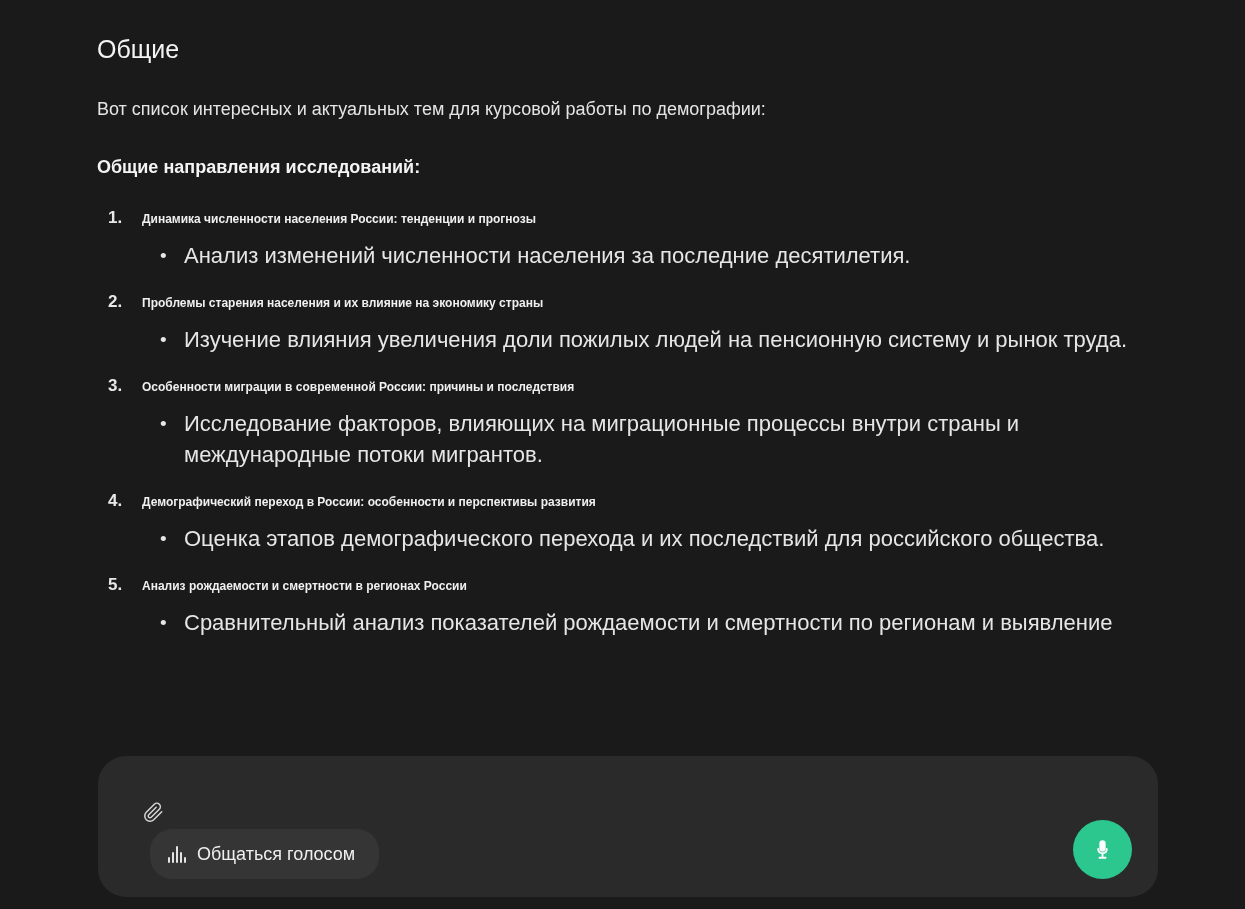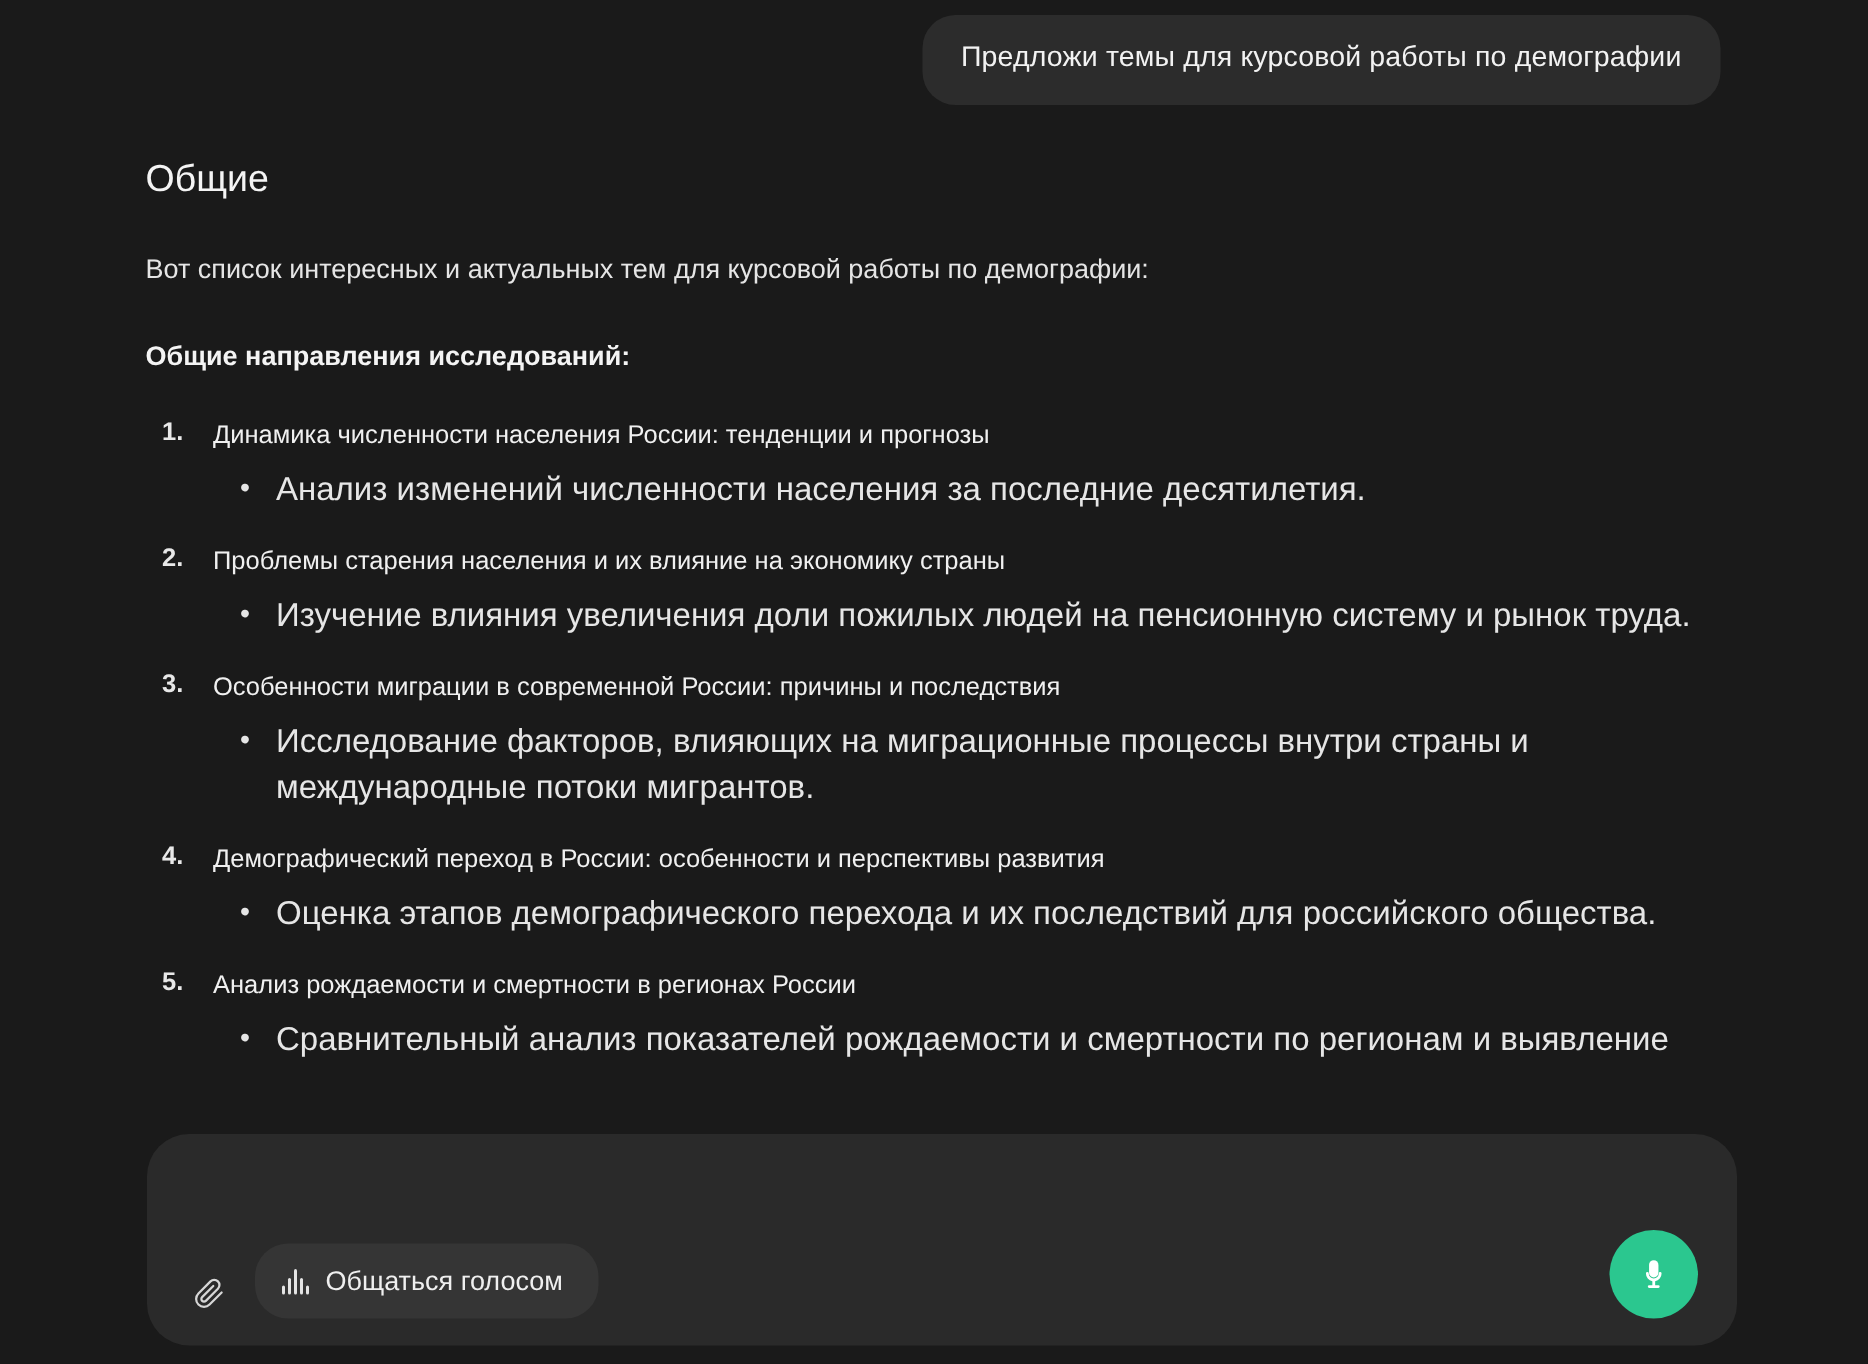--- a/index.html
+++ b/index.html
@@ -77,23 +77,23 @@
   ol.topic-list > li::before {
     content: counter(topic) ".";
     position: absolute;
     left: 11px;
     top: 0;
     font-size: 17px;
     font-weight: bold;
     color: #e8e8e8;
   }
   .topic-title {
-    font-size: 17px;
+    font-size: 12px;
     line-height: 23px;
-    font-weight: normal;
+    font-weight: bold;
     color: #f0f0f0;
     display: block;
   }
   ul.sub-list {
     list-style: none;
     margin: 9px 0 0 0;
     padding: 0;
   }
   ul.sub-list > li {
     position: relative;
@@ -135,25 +135,26 @@
   }
   .composer-placeholder {
     font-size: 19px;
     color: #8d8d8d;
     line-height: 24px;
     margin: 7px 0 0 3px;
     user-select: none;
   }
   .composer-bottom {
     position: absolute;
-    left: 24px;
+    left: 38px;
     right: 26px;
     bottom: 18px;
     display: flex;
-    align-items: flex-end;
+    align-items: flex-start;
+    flex-direction: column;
   }
   .attach-btn {
     width: 34px;
     height: 34px;
     display: flex;
     align-items: center;
     justify-content: center;
     color: #d6d6d6;
     cursor: pointer;
   }
@@ -204,23 +205,20 @@
     justify-content: center;
     cursor: pointer;
   }
   .spacer { flex: 1; }
 </style>
 </head>
 <body>
 
 <div id="app">
 
-  <div class="user-row">
-    <div class="user-bubble">Предложи темы для курсовой работы по демографии</div>
-  </div>
 
   <div class="answer">
     <h1 class="answer-title">Общие</h1>
 
     <p class="answer-intro">Вот список интересных и актуальных тем для курсовой работы по демографии:</p>
 
     <h2 class="section-heading">Общие направления исследований:</h2>
 
     <ol class="topic-list">
       <li>

